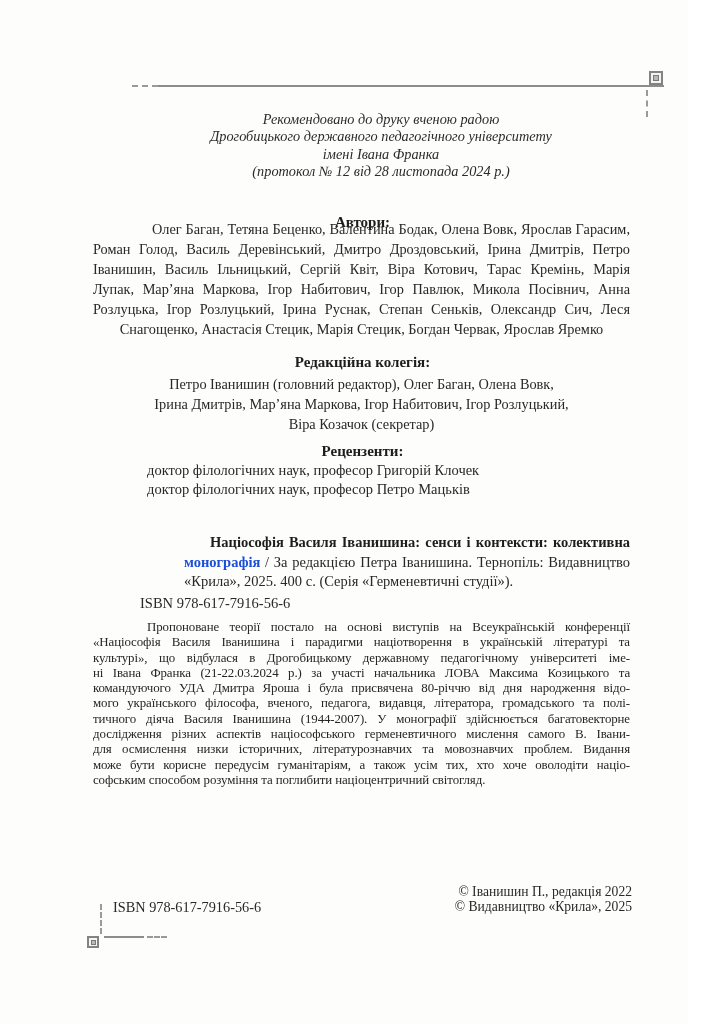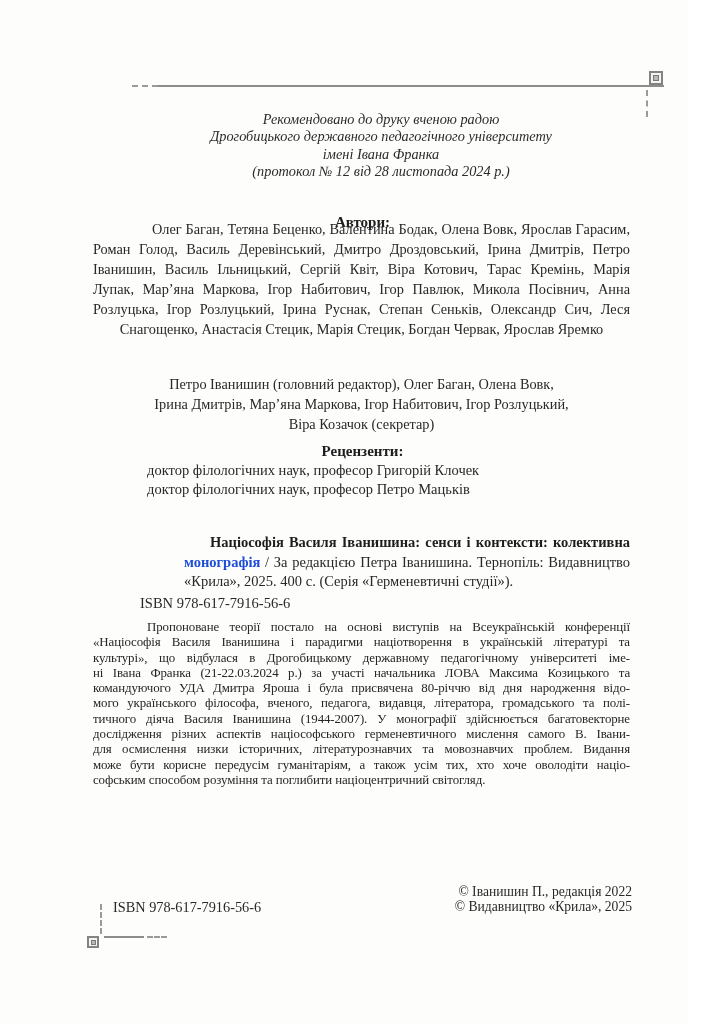--- a/index.html
+++ b/index.html
@@ -86,20 +86,21 @@
   <div class="abs section-heading h-authors">Автори:</div>
   <div class="abs authors-list">
     <span class="line jline first">Олег Баган, Тетяна Беценко, Валентина Бодак, Олена Вовк, Ярослав Гарасим,</span>
     <span class="line jline">Роман Голод, Василь Деревінський, Дмитро Дроздовський, Ірина Дмитрів, Петро</span>
     <span class="line jline">Іванишин, Василь Ільницький, Сергій Квіт, Віра Котович, Тарас Кремінь, Марія</span>
     <span class="line jline">Лупак, Мар’яна Маркова, Ігор Набитович, Ігор Павлюк, Микола Посівнич, Анна</span>
     <span class="line jline">Розлуцька, Ігор Розлуцький, Ірина Руснак, Степан Сеньків, Олександр Сич, Леся</span>
     <span class="line last">Снагощенко, Анастасія Стецик, Марія Стецик, Богдан Червак, Ярослав Яремко</span>
   </div>
 
+  <div class="abs section-heading h-editorial">Редакційна колегія:</div>
   <div class="abs section-heading h-reviewers">Рецензенти:</div>
 
   <div class="abs editorial-list">
     <span class="line">Петро Іванишин (головний редактор), Олег Баган, Олена Вовк,</span>
     <span class="line">Ірина Дмитрів, Мар’яна Маркова, Ігор Набитович, Ігор Розлуцький,</span>
     <span class="line">Віра Козачок (секретар)</span>
   </div>
   <div class="abs reviewers-list">
     <span class="line">доктор філологічних наук, професор Григорій Клочек</span>
     <span class="line">доктор філологічних наук, професор Петро Мацьків</span>

